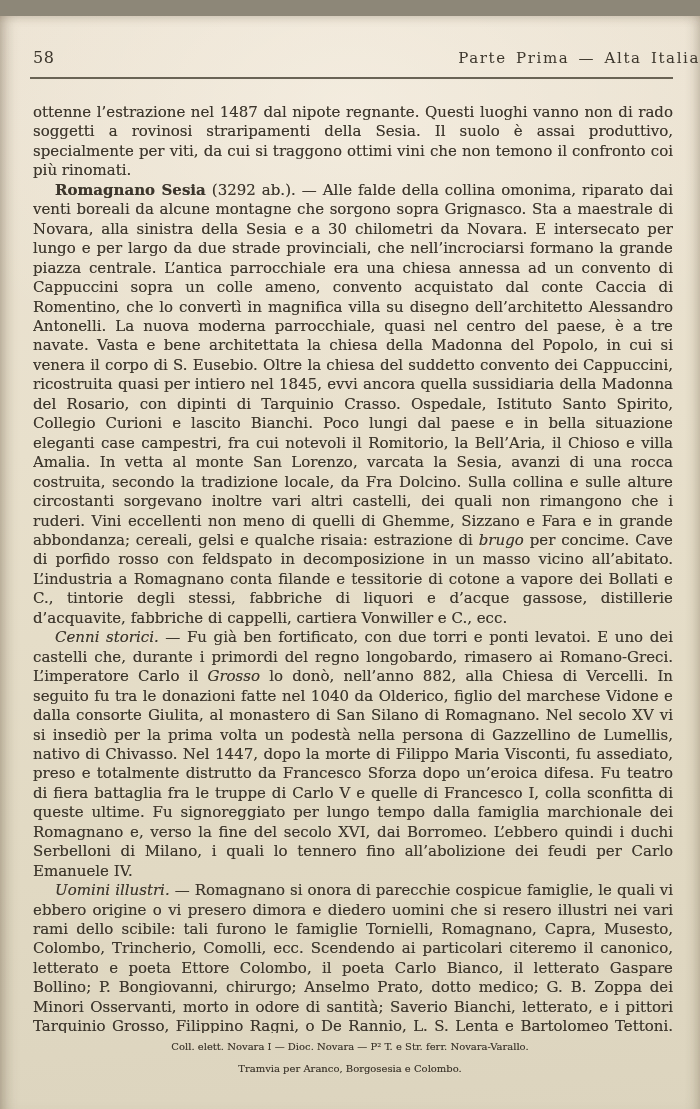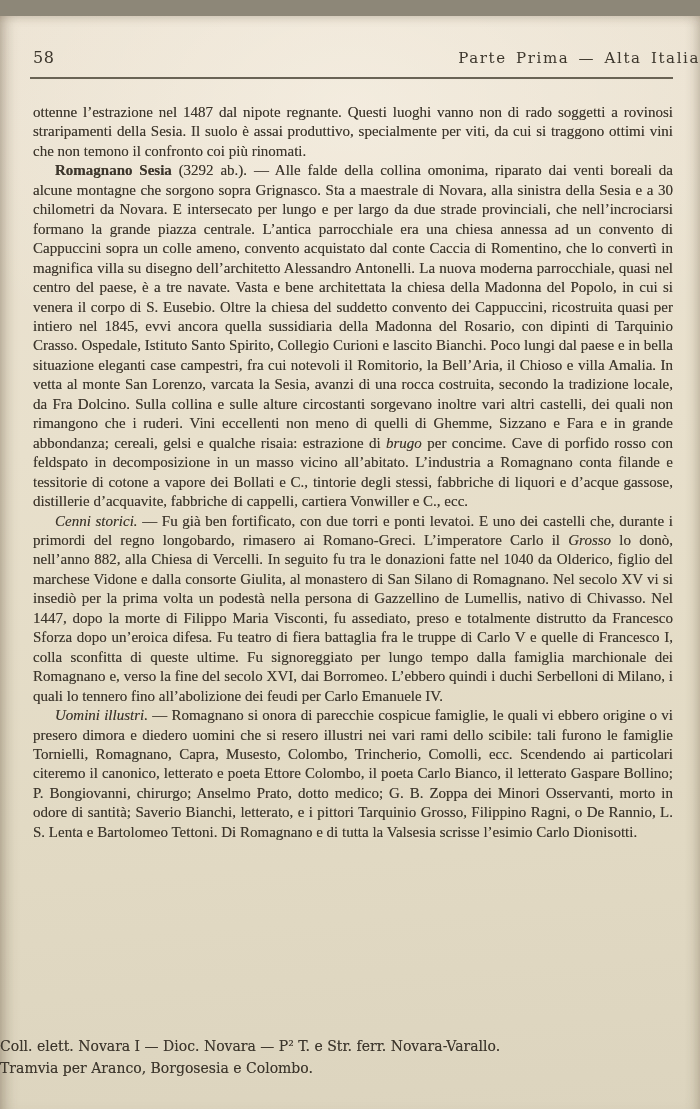--- a/index.html
+++ b/index.html
@@ -34,28 +34,29 @@
     border-top:2px solid #514b3d;
     opacity:.85;
   }
   .body-text{
     position:absolute;top:87px;left:33px;width:640px;
     max-height:930px;overflow:hidden;
     font-size:15px;line-height:19.45px;
     text-align:justify;
     text-shadow:0 0 .5px rgba(60,50,40,.55);
   }
-  .body-text p{margin:0;padding:0;text-indent:22px;font-family:Liberation Serif, serif;}
+  .body-text p{margin:0;padding:0;text-indent:22px;}
   .body-text p.no-indent{text-indent:0;}
   .lead-bold{font-weight:bold;}
   .lead-italic{font-style:italic;}
   .em-word{font-style:italic;}
   .page-footer{
     position:absolute;top:1020px;left:0;right:0;
-    font-size:14px;line-height:21.5px;
+    text-align:center;
+    font-size:10px;line-height:21.5px;
     text-shadow:0 0 .5px rgba(60,50,40,.5);
   }
   .page-footer div{margin:0;}
 </style>
 </head>
 <body>
 
 <div class="page">
 
   <span class="page-num">58</span>

